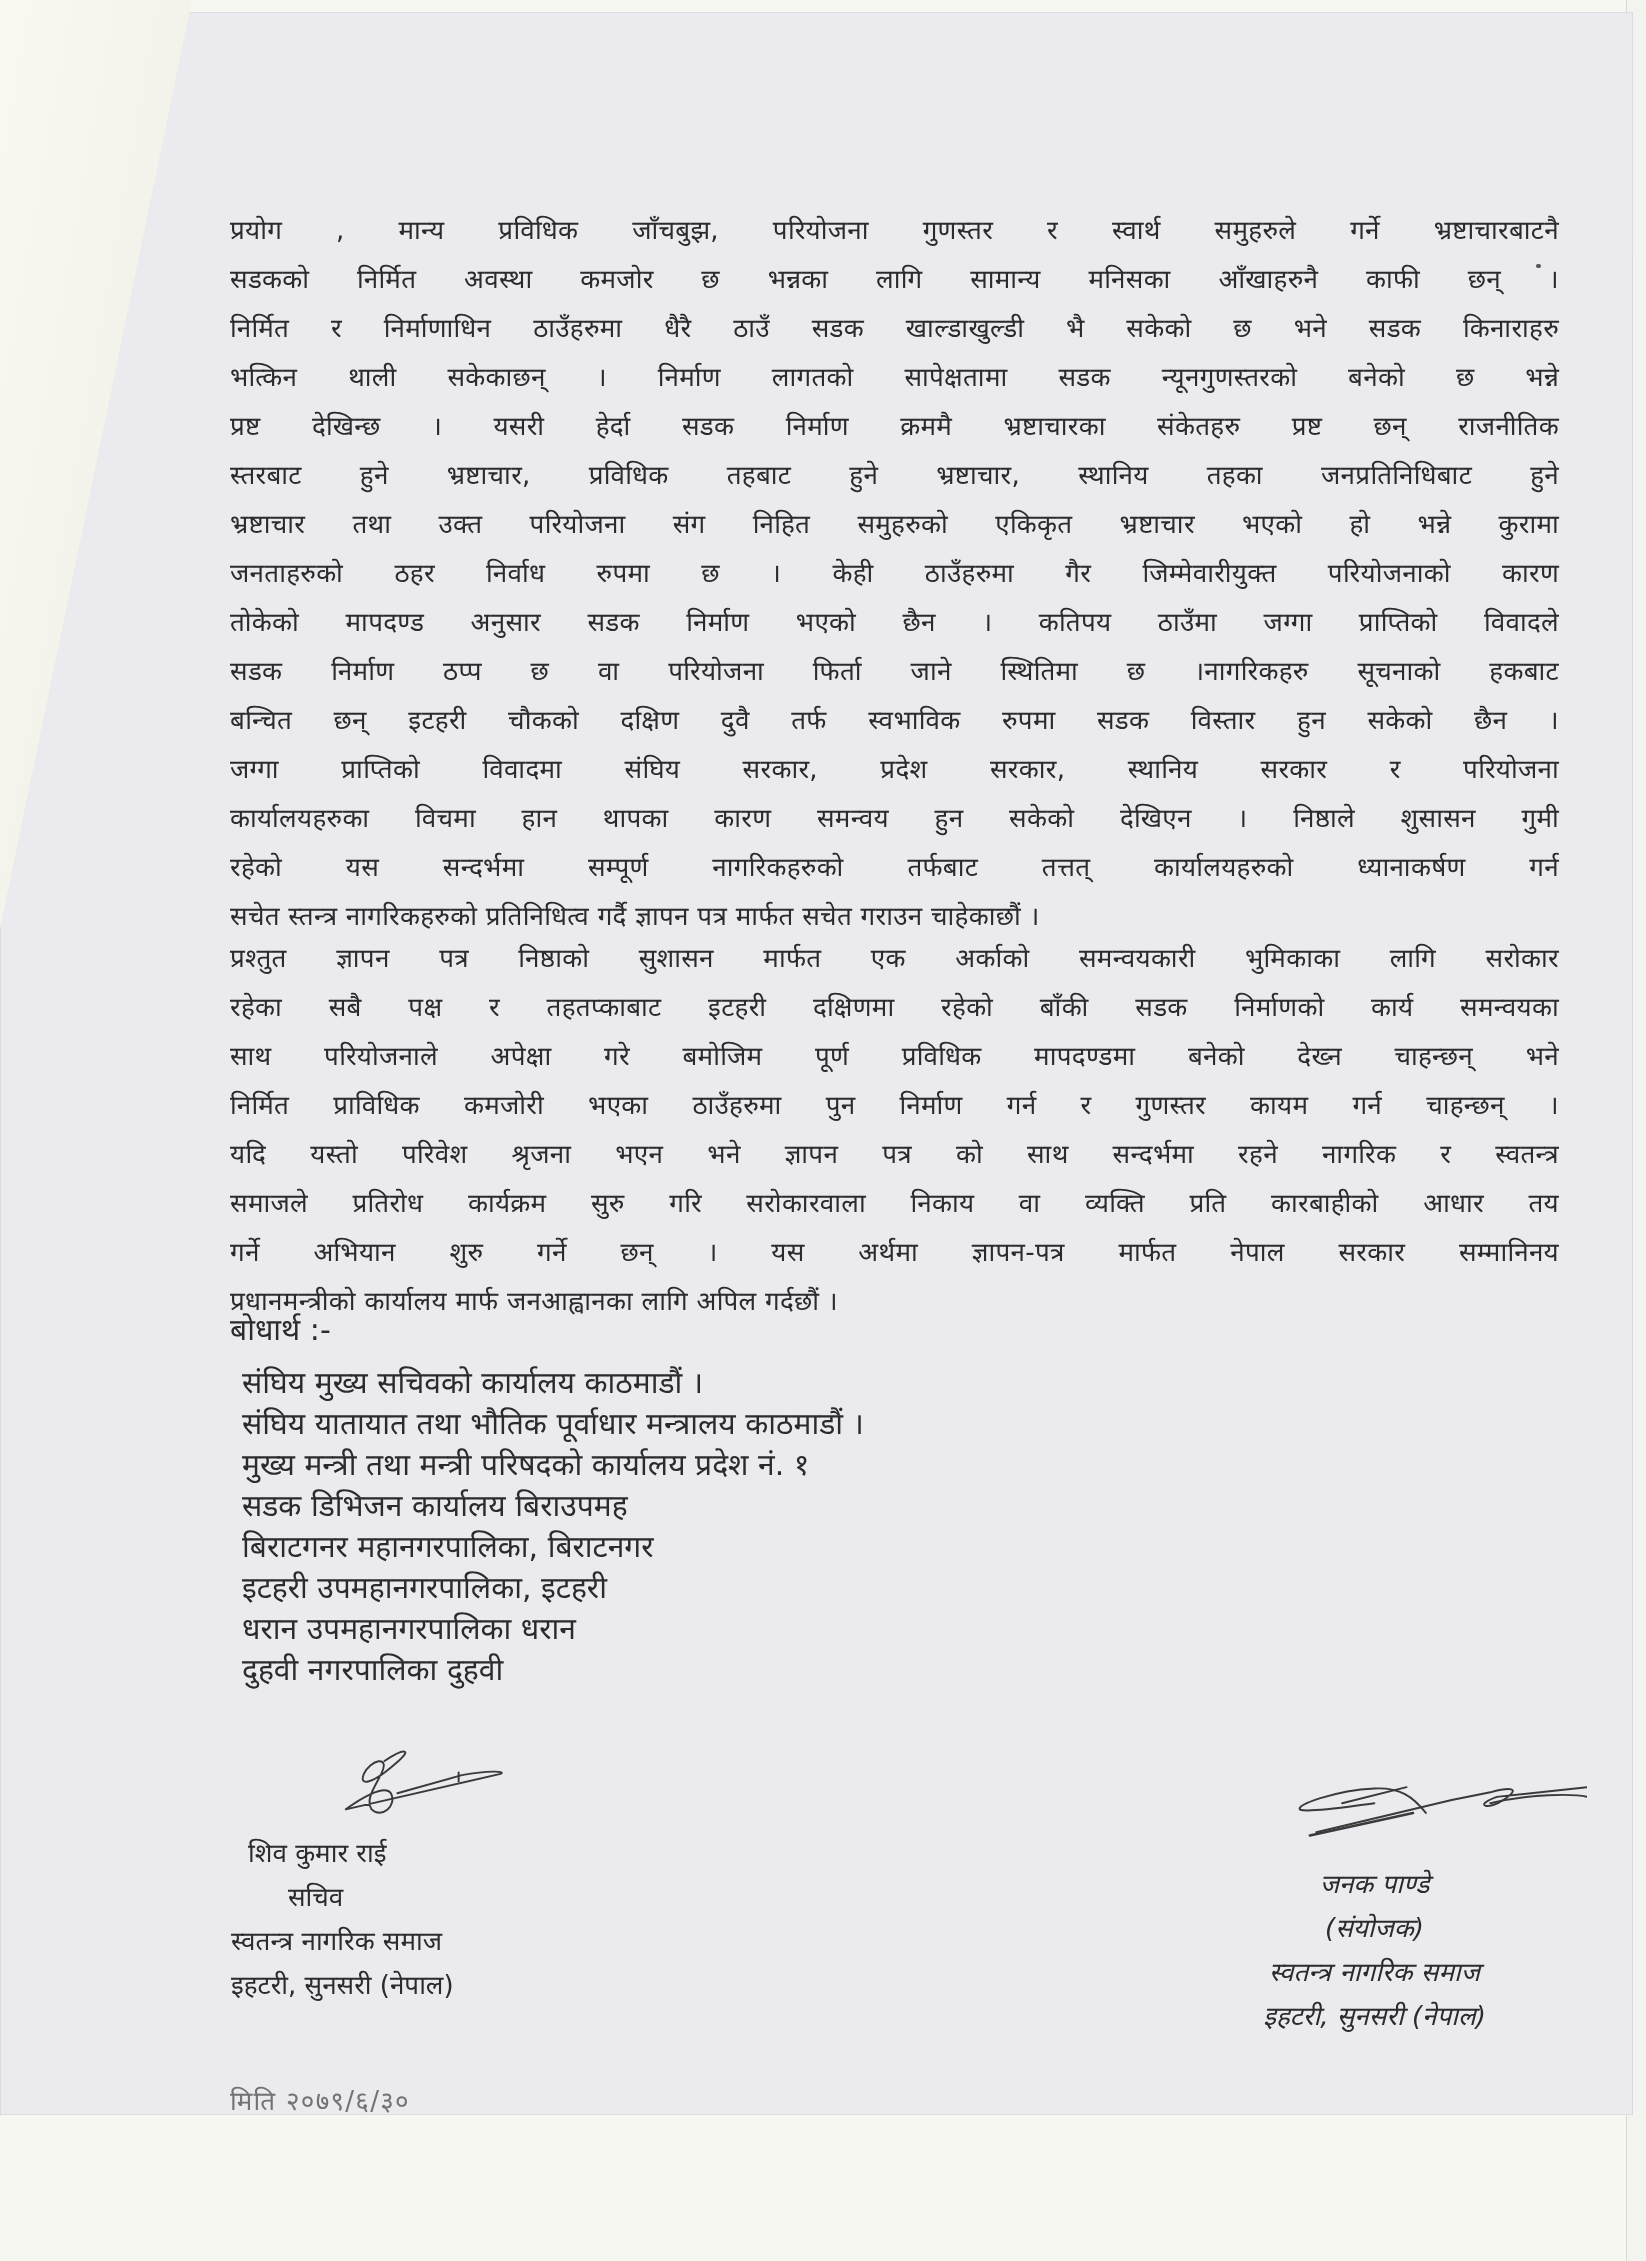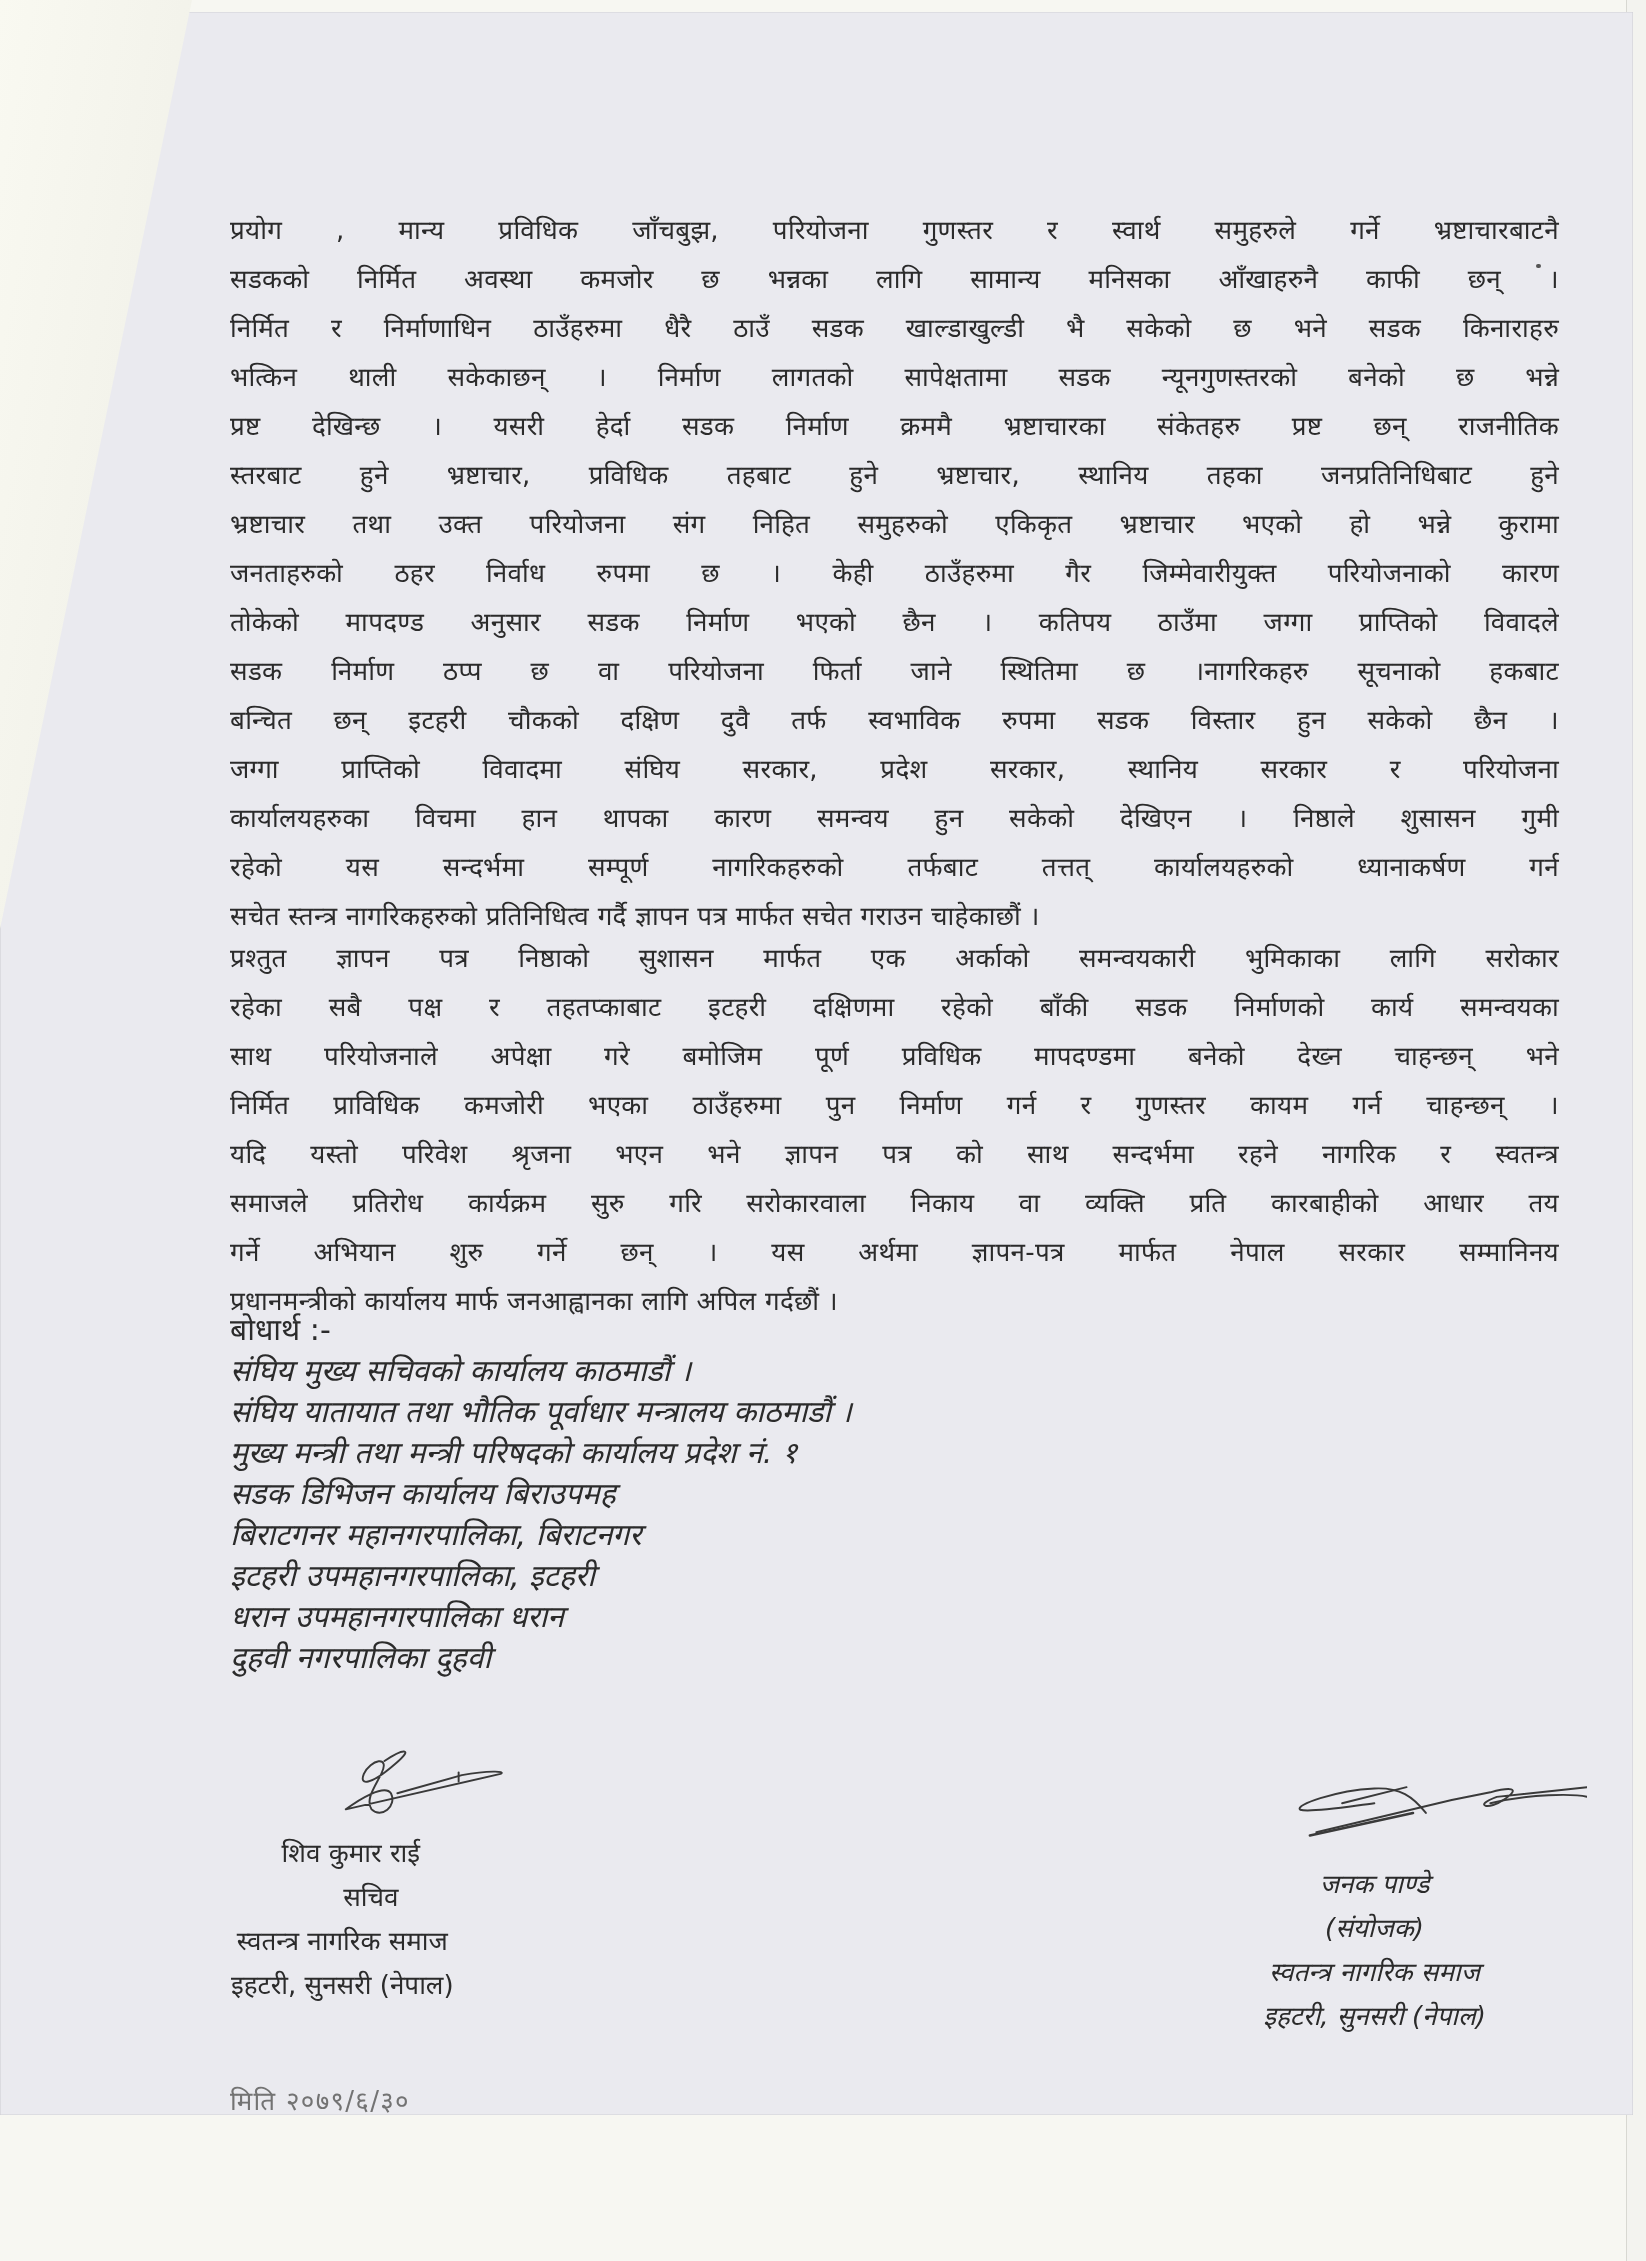--- a/index.html
+++ b/index.html
@@ -73,23 +73,22 @@
     .cc-block {
       position: absolute;
       left: 0;
       top: 1297px;
       font-size: 30px;
       line-height: 41px;
     }
     .cc-label { display: block; }
     .cc-list {
       list-style: none;
-      margin: 0;
+      margin: 12px;
       padding: 0;
-      font-style: italic;
     }
     .cc-list li {
       display: block;
       line-height: 41px;
     }
     .signature {
       position: absolute;
     }
     .sig-left {
       left: 320px;
@@ -102,21 +101,21 @@
       top: 1762px;
       width: 290px;
       height: 65px;
     }
     .signatory {
       position: absolute;
       font-size: 26px;
       line-height: 44px;
       color: #2b2b2b;
     }
-    .signatory span { display: block; text-align: center; }
+    .signatory span { display: block; }
     .signatory-left {
       left: 248px;
       top: 1819px;
     }
     .signatory-left .name { padding-left: 0; }
     .signatory-left .title { padding-left: 40px; }
     .signatory-left .org { margin-left: -17px; }
     .signatory-left .addr { margin-left: -17px; }
     .signatory-right {
       left: 1213px;

